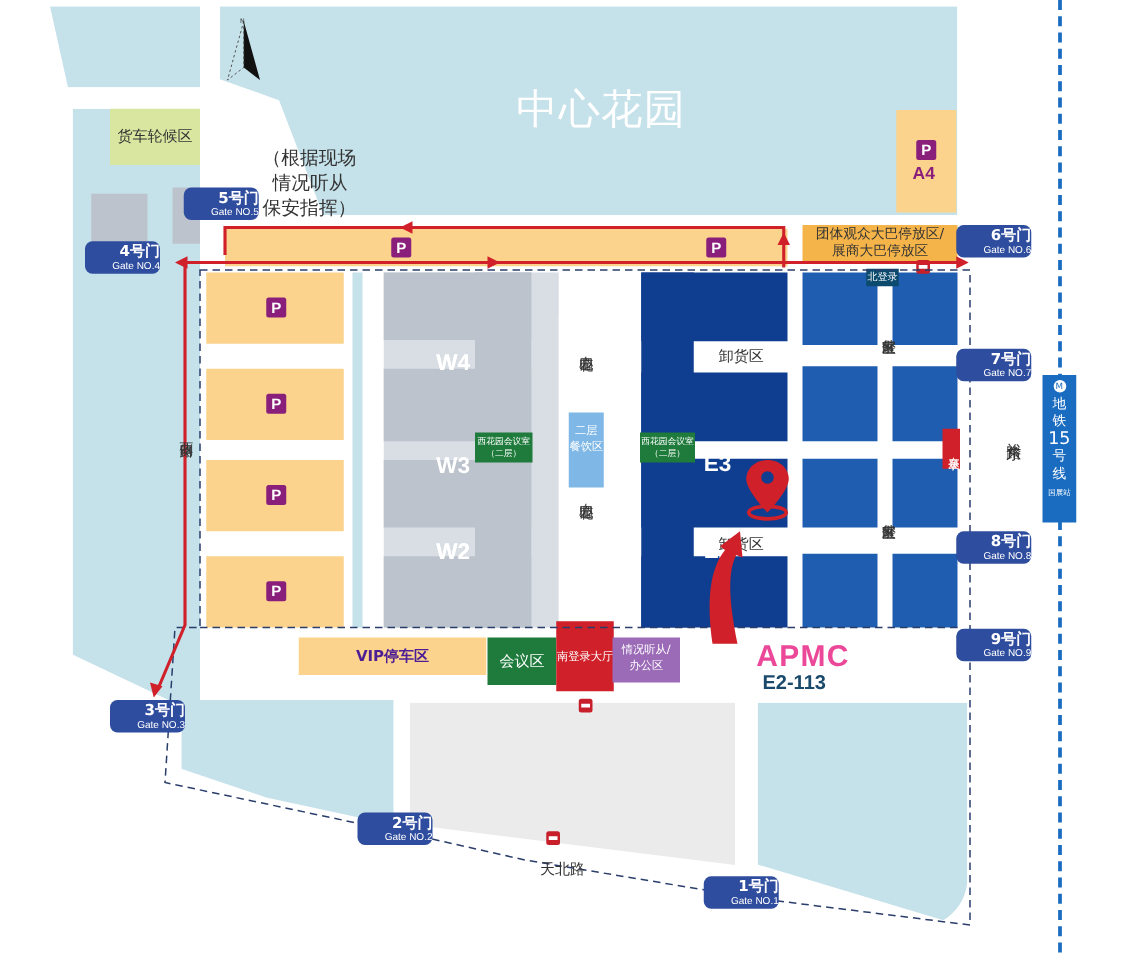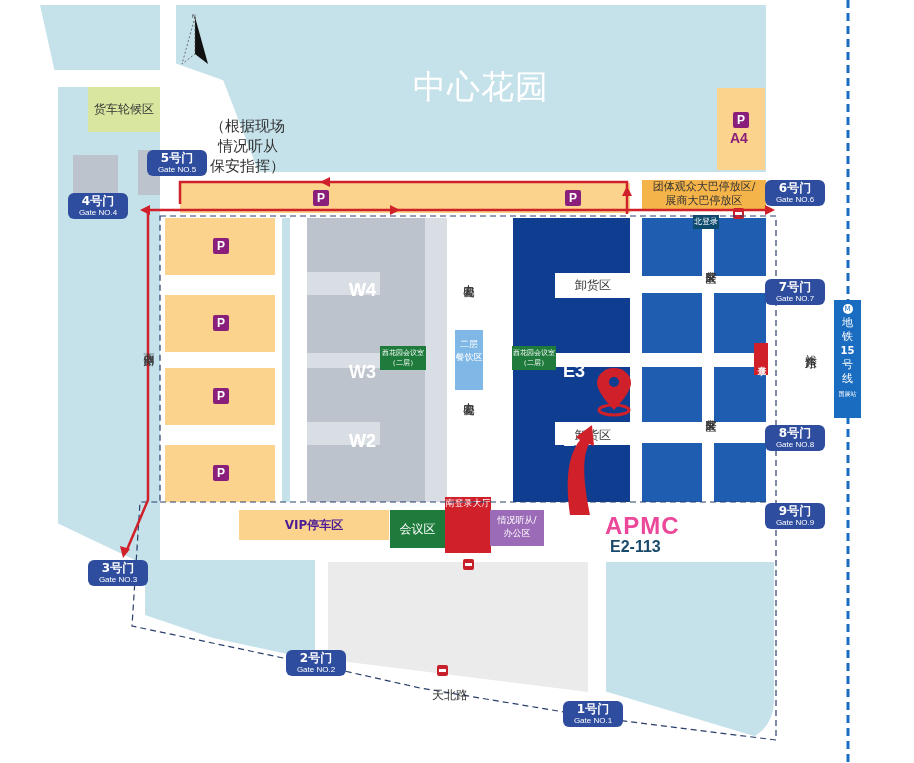--- a/index.html
+++ b/index.html
@@ -7,21 +7,21 @@
   .abs{position:absolute;}
   .water{background:#c5e1ea;}
   .park{background:#fbd38d;}
   .grey{background:#bcc3cc;}
   .lightgrey{background:#d9dee4;}
   .navy{background:#0f3d8f;}
   .blue{background:#1e5db0;}
   .white{background:#fff;}
   .pbadge{position:absolute;width:16px;height:16px;background:#8a1e7b;color:#fff;font:bold 12px "Liberation Sans",sans-serif;line-height:16px;text-align:center;border-radius:2px;}
   .hall-label{position:absolute;color:#fff;font:bold 18px "Liberation Sans",sans-serif;margin-top:47px;}
-  .gate{position:absolute;background:#2f4d9e;color:#fff;border-radius:6px;text-align:center;width:60px;height:26px;}
+  .gate{position:absolute;background:#2f4d9e;color:#fff;border-radius:6px;text-align:right;width:60px;height:26px;}
   .gate .cn{font:bold 12px "DejaVu Sans",sans-serif;line-height:14px;display:block;margin-top:1px;}
   .gate .en{font:8px "Liberation Sans",sans-serif;line-height:9px;display:block;}
   .vtext{position:absolute;writing-mode:vertical-rl;text-orientation:upright;font-size:11px;color:#333;letter-spacing:1px;}
   .greentag{position:absolute;background:#1e7b3c;color:#fff;font-size:7px;text-align:center;line-height:10px;padding:2px 1px;}
   .redtag{position:absolute;background:#0c4a6e;color:#fff;font-size:9px;text-align:center;}
   .busicon{position:absolute;width:11px;height:11px;background:#c8202a;border-radius:2px;}
   .busicon::after{content:"";position:absolute;left:2px;top:4px;width:7px;height:3px;background:#fff;}
 </style>
 </head>
 <body>
@@ -151,21 +151,21 @@
 <div class="redtag" style="left:693px;top:215px;width:26px;height:14px;line-height:14px;font-size:8px;">北登录</div>
 <div class="redtag vtext" style="left:754px;top:343px;width:14px;height:32px;color:#fff;font-size:9px;background:#d0202a;">东登录</div>
 <div class="busicon" style="left:733px;top:208px;"></div>
 
 <div class="abs park" style="left:239px;top:510px;width:150px;height:30px;display:flex;align-items:center;justify-content:center;">
   <span style="color:#4c1d95;font-weight:bold;font-size:12px;">VIP停车区</span>
 </div>
 <div class="abs" style="left:390px;top:510px;width:55px;height:38px;background:#1e7b3c;color:#fff;font-size:12px;display:flex;align-items:center;justify-content:center;">
   <span>会议区</span>
 </div>
-<div class="abs" style="left:445px;top:497px;width:46px;height:56px;background:#d0202a;color:#fff;font-size:9px;display:flex;justify-content:center;">
+<div class="abs" style="left:445px;top:497px;width:46px;height:56px;background:#d0202a;color:#fff;font-size:9px;display:flex;align-items:center;justify-content:center;">
   <span>南登录大厅</span>
 </div>
 <div class="abs" style="left:490px;top:510px;width:54px;height:36px;background:#9b6bb8;color:#fff;font-size:9px;text-align:center;line-height:13px;padding-top:4px;box-sizing:border-box;">
   <div>情况听从/</div>
   <div>办公区</div>
 </div>
 <div class="busicon" style="left:463px;top:559px;"></div>
 <div class="busicon" style="left:437px;top:665px;"></div>
 
 <svg class="abs" style="left:0;top:0;pointer-events:none" width="914" height="763">
@@ -199,21 +199,21 @@
 </svg>
 
 <div class="vtext" style="left:140px;top:345px;">西侧路</div>
 <div class="vtext" style="left:802px;top:345px;font-size:12px;">裕东路</div>
 <div class="abs" style="left:432px;top:687px;font-size:12px;color:#333;">天北路</div>
 
 <div class="abs" style="left:834px;top:300px;width:27px;height:118px;background:#1a6cc0;color:#fff;text-align:center;">
   <div style="margin:4px auto 2px;width:10px;height:10px;border-radius:50%;background:#fff;color:#1a6cc0;font-size:7px;line-height:10px;">M</div>
   <div style="font-size:11px;line-height:14px;">地</div>
   <div style="font-size:11px;line-height:14px;">铁</div>
-  <div style="font-size:10px;line-height:14px;font-weight:bold;">15</div>
+  <div style="font-size:14px;line-height:14px;">15</div>
   <div style="font-size:11px;line-height:14px;">号</div>
   <div style="font-size:11px;line-height:14px;">线</div>
   <div style="font-size:6px;margin-top:4px;">国展站</div>
 </div>
 
 <div class="abs" style="left:605px;top:512px;color:#ec4899;font:bold 24px 'Liberation Sans',sans-serif;letter-spacing:1px;">APMC</div>
 <div class="abs" style="left:610px;top:538px;color:#1a4a6b;font:bold 16px 'Liberation Sans',sans-serif;">E2-113</div>
 
 <div class="gate" style="left:563px;top:701px;">
     <span class="cn">1号门</span>

